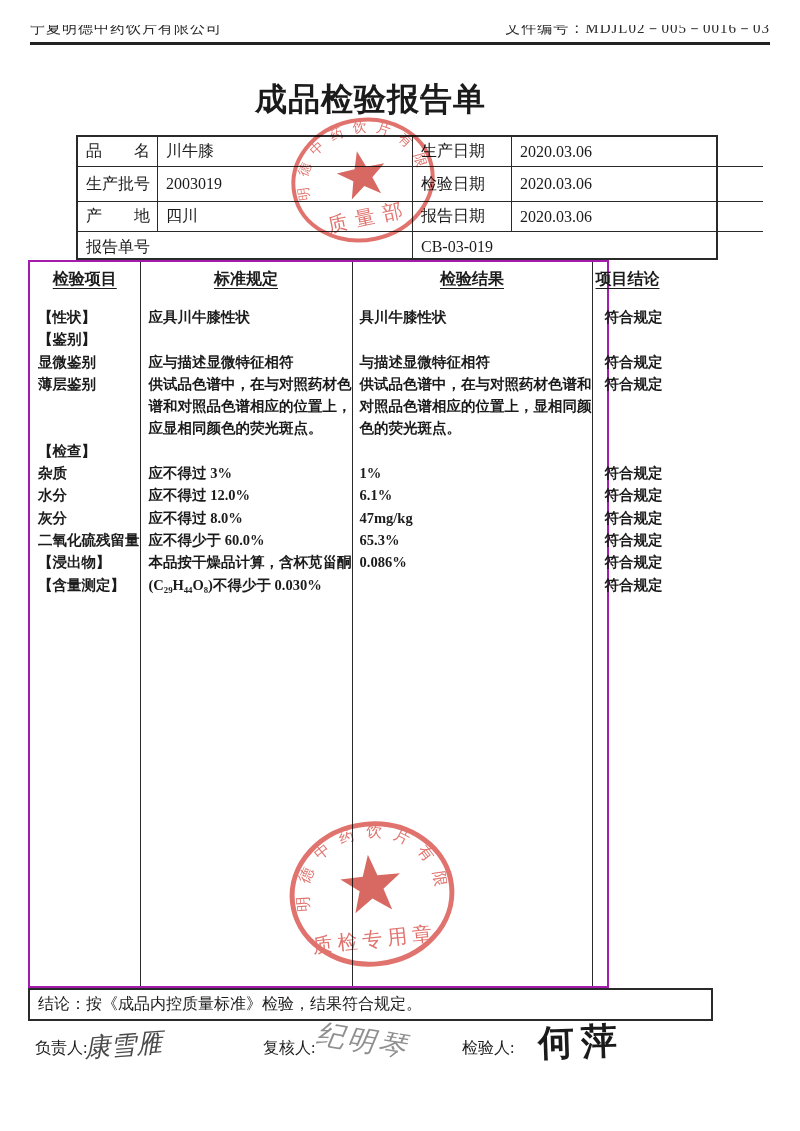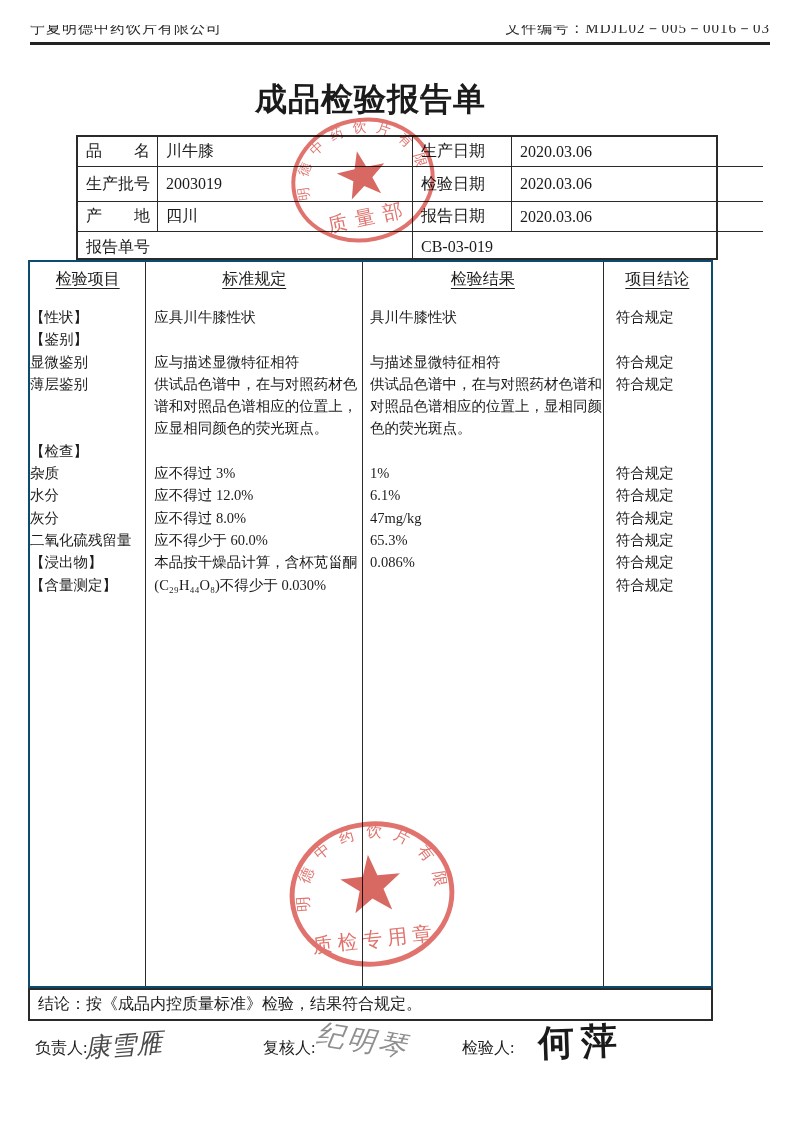--- a/index.html
+++ b/index.html
@@ -23,31 +23,31 @@
     border:2px solid #2a2a2a;box-sizing:border-box;font-size:16px;margin-left:48px;
   }
   .info-table>div{border-right:1.5px solid #2a2a2a;border-bottom:1.5px solid #2a2a2a;
     display:flex;align-items:center;padding-left:8px;box-sizing:border-box;white-space:nowrap;}
   .info-table>div.last-col{border-right:none;}
   .info-table>div.last-row{border-bottom:none;}
   .rpt-label{grid-column:1 / 3;}
   .rpt-value{grid-column:3 / 5;text-align:center;}
   
   .results-table{
-    position:absolute;left:28px;top:260px;width:685px;height:728px;
-    border:2px solid #0c4a6e;box-sizing:border-box;display:flex;
+    position:absolute;left:28px;top:260px;width:581px;height:728px;
+    border:2px solid #a21caf;box-sizing:border-box;display:flex;font-weight:bold;
   }
   .col{box-sizing:border-box;border-right:1.5px solid #2a2a2a;}
   .col:last-child{border-right:none;}
   .col-1{width:117px;} .col-2{width:218px;} .col-3{width:242px;} .col-4{width:108px;}
   .col-head{height:30px;text-align:center;font-size:16px;padding-top:7px;box-sizing:border-box;}
   .col-head span{text-decoration:underline;text-underline-offset:4px;}
   .lines{padding-top:14px;}
   .ln{height:22.3px;line-height:22.3px;font-size:14.5px;white-space:nowrap;}
-  .col-1 .ln{} .col-2 .ln{padding-left:8px;}
+  .col-1 .ln{padding-left:8px;} .col-2 .ln{padding-left:8px;}
   .col-3 .ln{padding-left:7px;} .col-4 .ln{padding-left:12px;}
   
   .conclusion-box{
     position:absolute;left:28px;top:988px;width:685px;height:33px;border:2px solid #2a2a2a;
     box-sizing:border-box;display:flex;align-items:center;padding-left:8px;font-size:16px;white-space:nowrap;
   }
   
   .sig-label{position:absolute;font-size:16px;color:#1b1b1b;}
   .sig-name{position:absolute;font-style:italic;white-space:nowrap;}
   .sig-1{left:84px;top:1028px;font-size:26px;color:#4a4a4a;transform:rotate(-4deg);}

